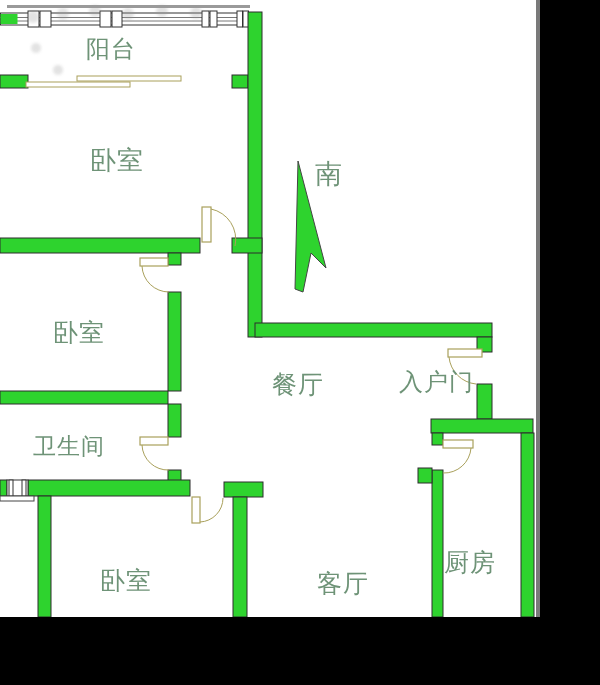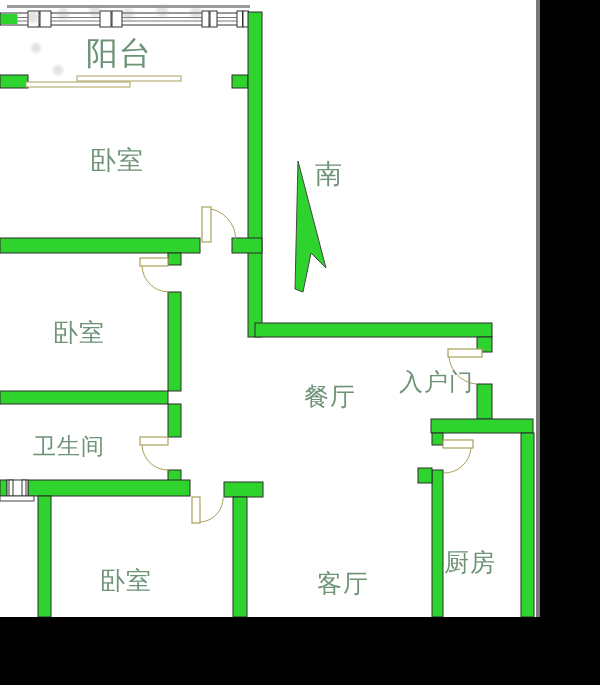--- a/index.html
+++ b/index.html
@@ -14,25 +14,25 @@
   #stage{
     position:relative;width:600px;height:685px;background:var(--bg);
     overflow:hidden;font-family:"DejaVu Serif","Liberation Serif",serif;
   }
   #plan-svg{position:absolute;left:0;top:0;}
   .room-label{
     position:absolute;color:var(--label);
     font-size:25px;line-height:1;letter-spacing:1px;white-space:nowrap;
     user-select:none;
   }
-  .lbl-balcony   {left:86px; top:37px; font-size:32px;}
+  .lbl-balcony   {left:86px; top:37px; font-size:24px;}
   .lbl-bed-top   {left:90px; top:147px;font-size:26px;}
   .lbl-south     {left:315px;top:160px;font-size:27px;}
   .lbl-bed-mid   {left:53px; top:320px;}
-  .lbl-dining    {left:304px;top:372px;margin-top:12px;}
+  .lbl-dining    {left:272px;top:372px;}
   .lbl-entry     {left:399px;top:370px;font-size:24px;}
   .lbl-bath      {left:33px; top:435px;font-size:23px;}
   .lbl-bed-bot   {left:100px;top:568px;}
   .lbl-living    {left:317px;top:571px;}
   .lbl-kitchen   {left:444px;top:550px;}
   .wall{fill:var(--wall);stroke:var(--wall-edge);stroke-width:1;}
   .win {fill:#ffffff;stroke:#333333;stroke-width:1;}
   .winline{stroke:#555555;stroke-width:0.8;fill:none;}
   .leaf{fill:#ffffff;stroke:var(--door);stroke-width:1.2;}
   .arc {fill:none;stroke:var(--door);stroke-width:1;}

